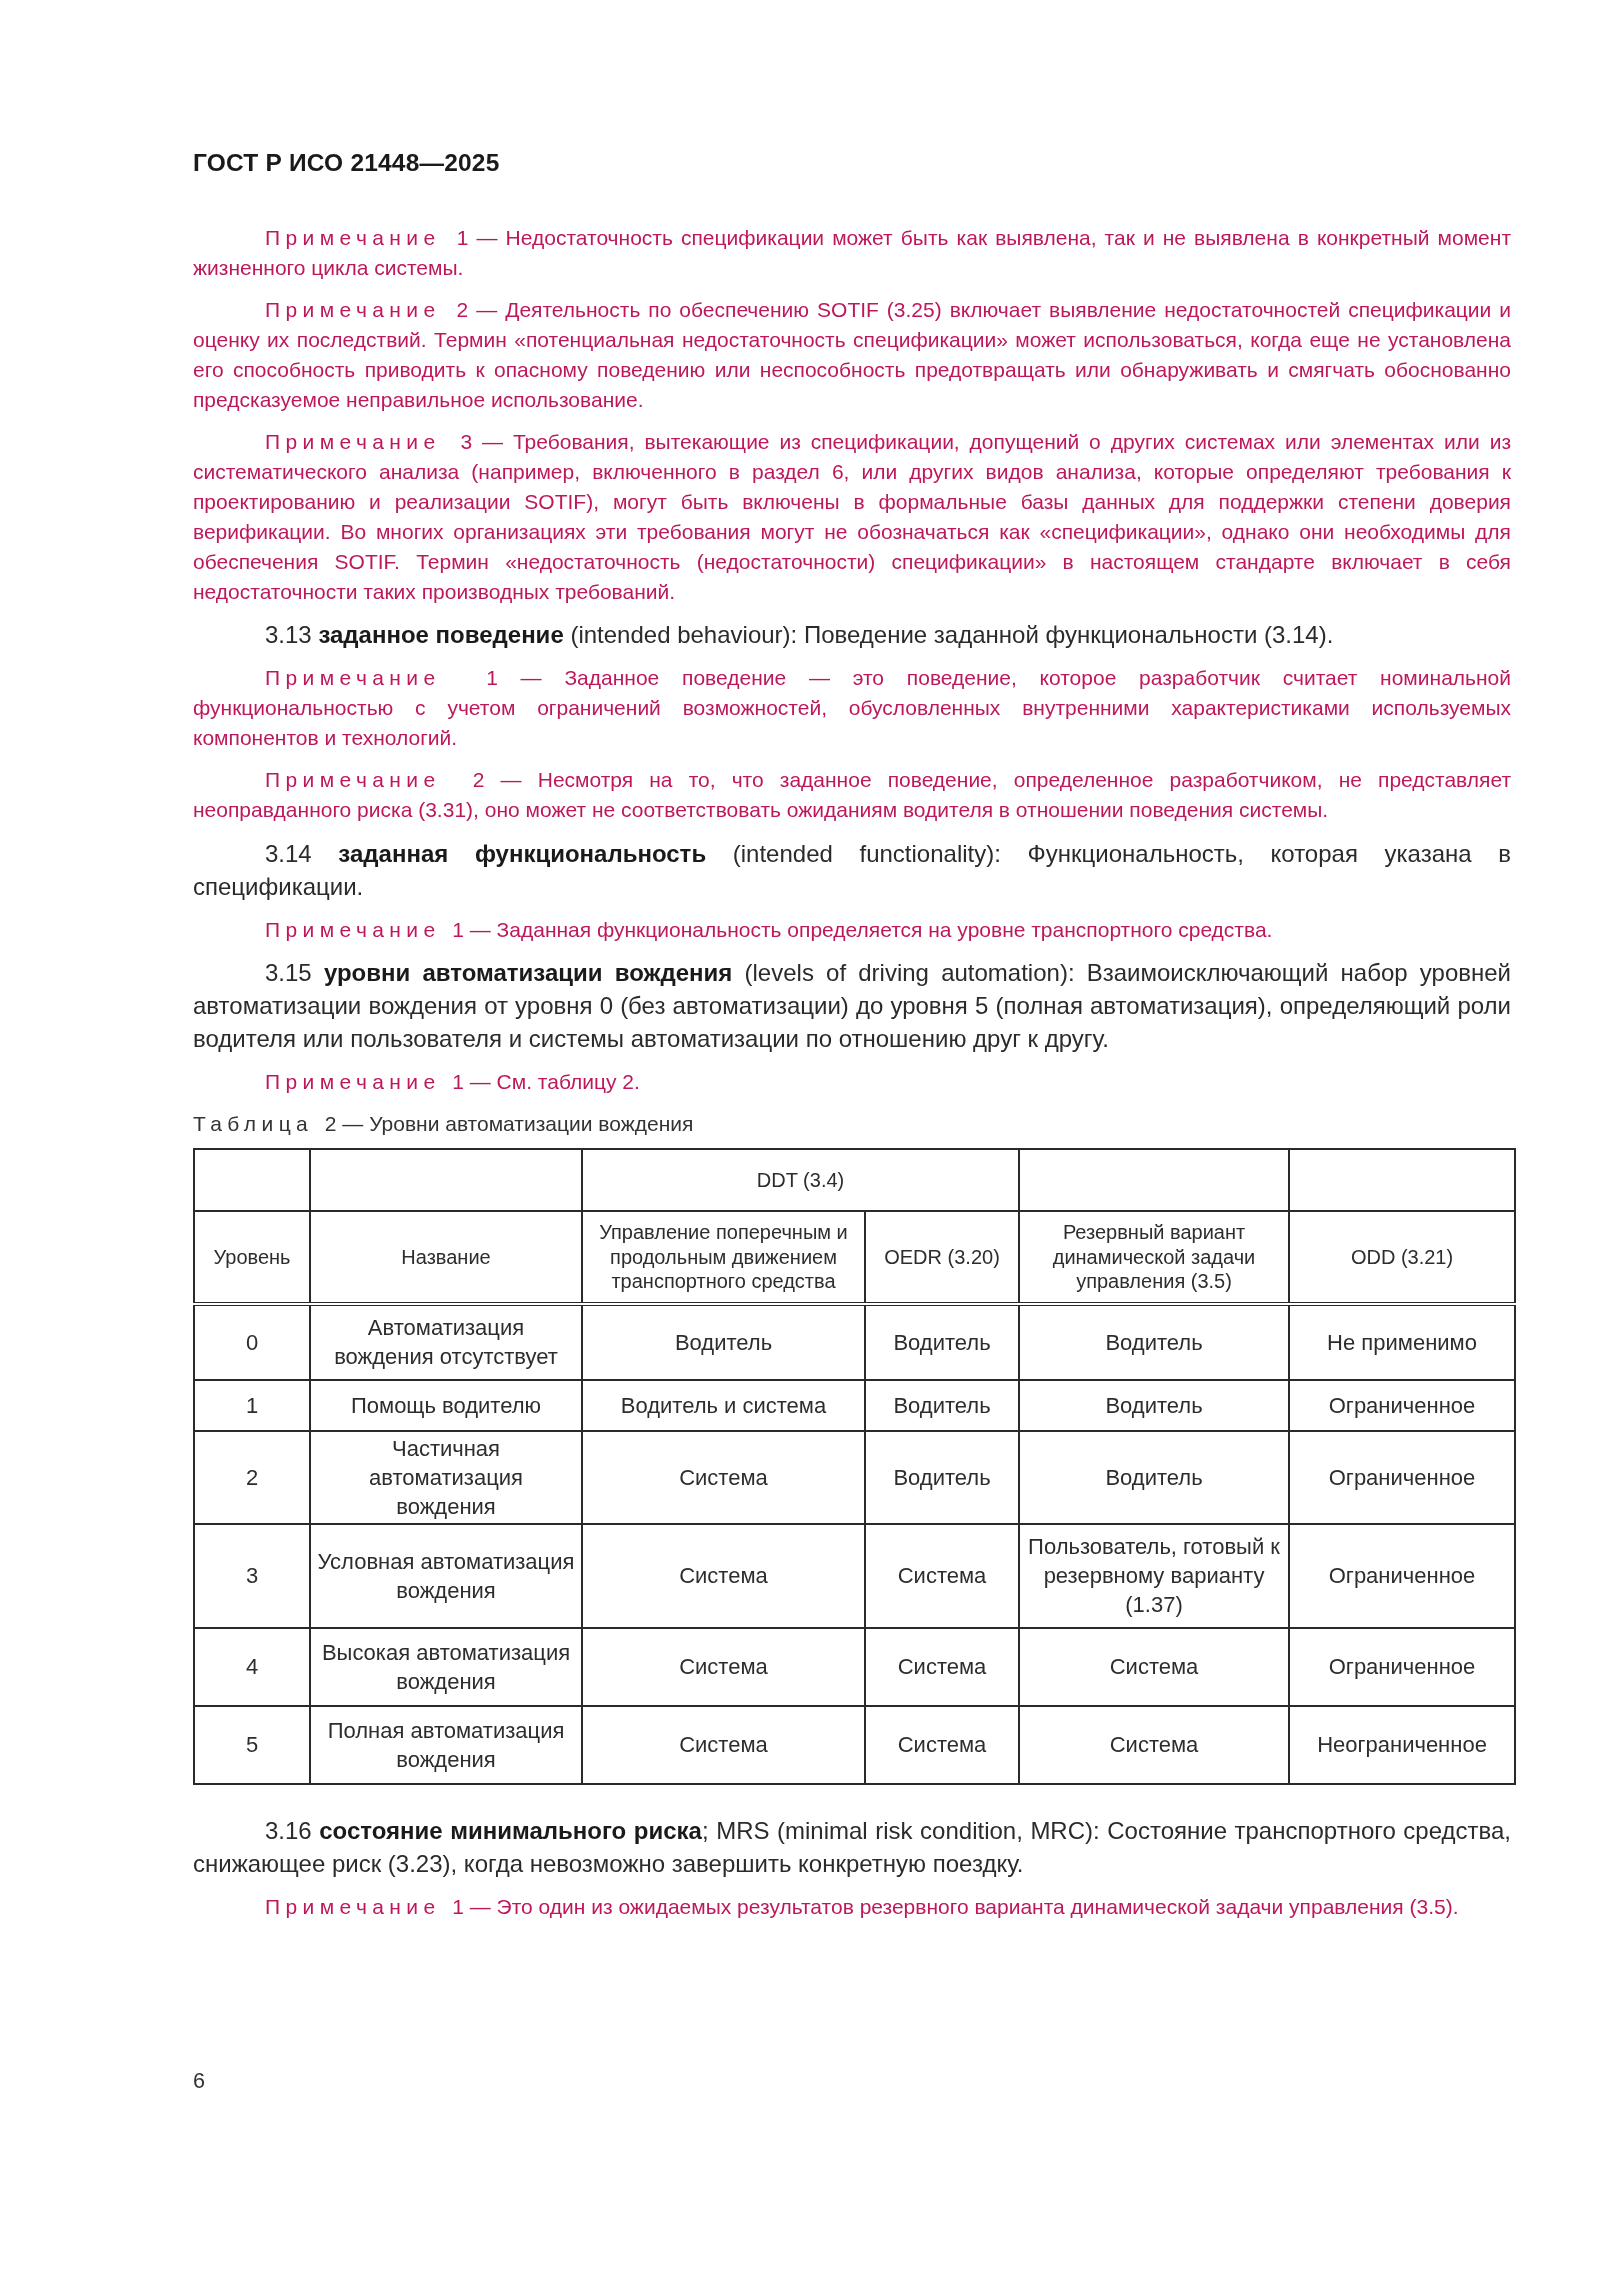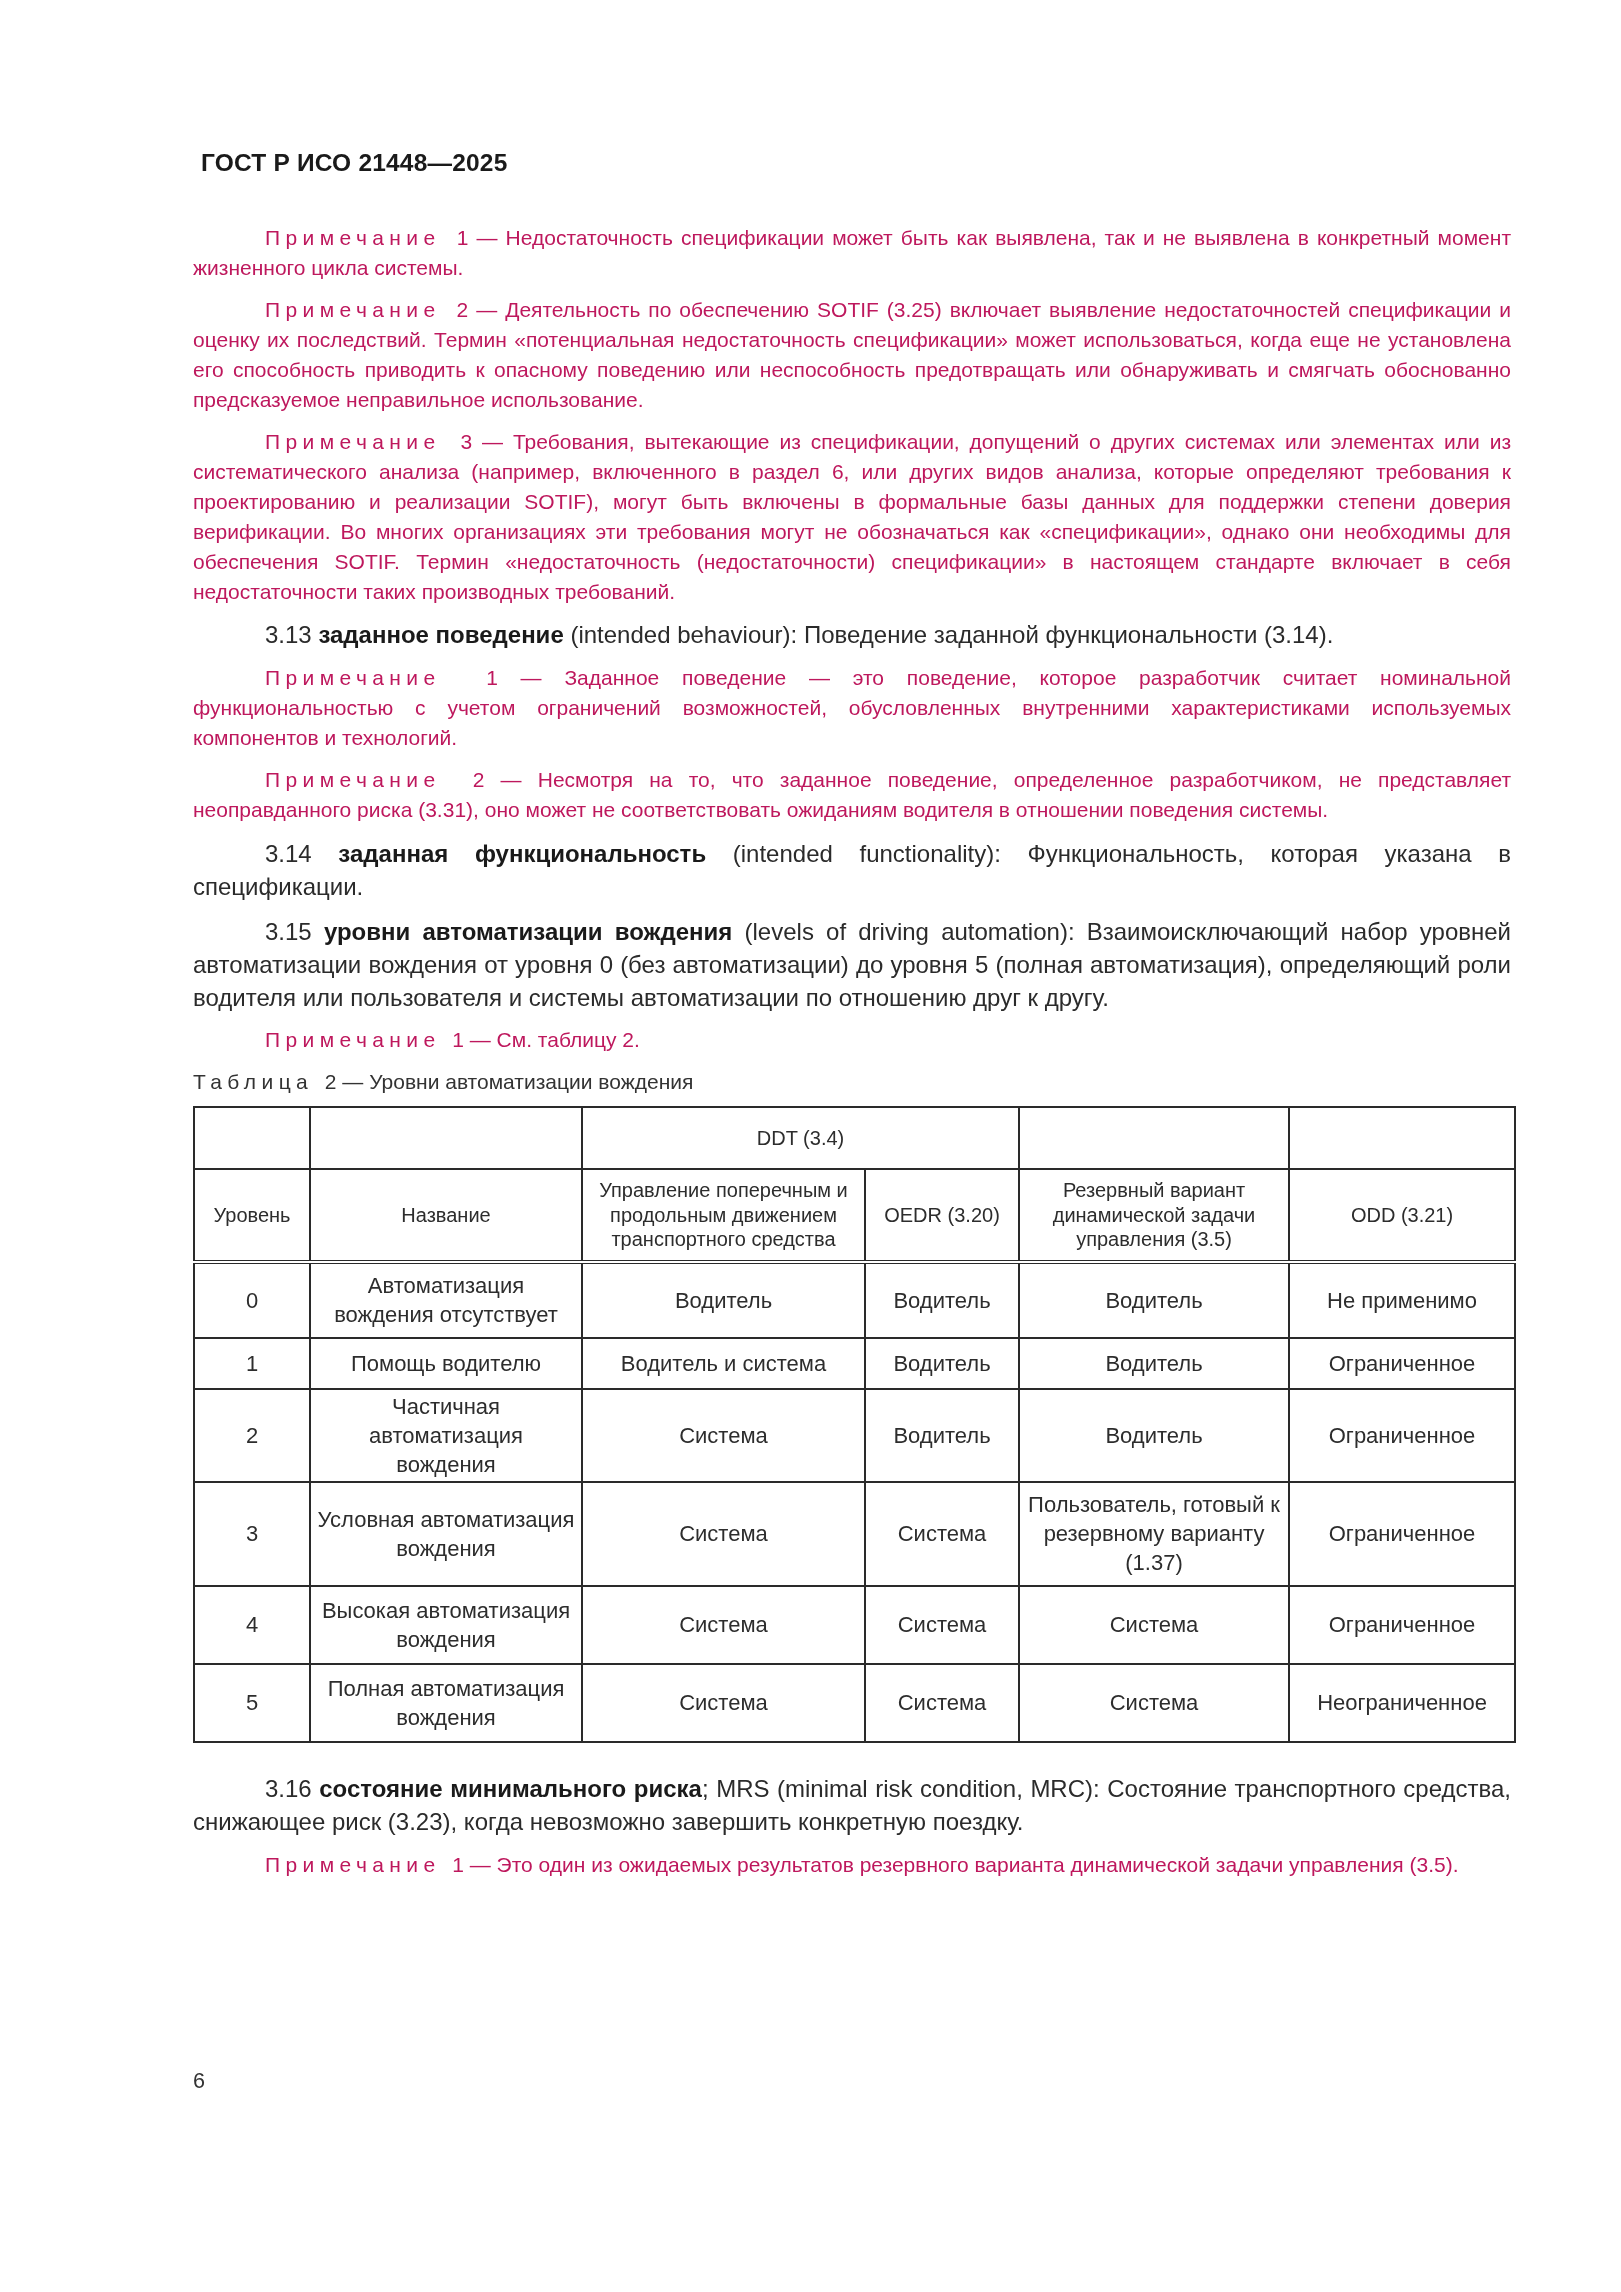--- a/index.html
+++ b/index.html
@@ -1,19 +1,19 @@
 <!DOCTYPE html>
 <html><head>
 <meta charset="utf-8">
 <style>
   html, body { margin: 0; padding: 0; background: #ffffff; }
   body { width: 1621px; height: 2293px; position: relative; overflow: hidden;
          font-family: "Liberation Sans", "DejaVu Sans", sans-serif; color: #2a2a2a; }
   .page { position: absolute; left: 193px; top: 0; width: 1318px; }
-  .doc-header { position: absolute; top: 149px; left: 8px; font-weight: bold; font-size: 24.5px; color: #1a1a1a; letter-spacing: 0.2px; }
+  .doc-header { position: absolute; top: 149px; left: 0; font-weight: bold; font-size: 24.5px; color: #1a1a1a; letter-spacing: 0.2px; }
   .flow { position: absolute; top: 223px; left: 0; width: 1318px; }
   p { margin: 0; text-align: justify; }
   .note { font-size: 21px; line-height: 30px; text-indent: 72px; margin-bottom: 11.8px; color: #be185d; }
   .note .lbl { letter-spacing: 5.4px; }
   .term { font-size: 24px; line-height: 33px; text-indent: 72px; margin-bottom: 11.8px; color: #2b2b2b; }
   .term b { color: #1a1a1a; }
   .tcap { font-size: 21px; line-height: 29px; margin: 9.8px 0 9.8px 0; color: #333; }
   .tcap .lbl { letter-spacing: 5.4px; }
   table { border-collapse: collapse; width: 1321px; margin-left: 0; font-size: 22px; color: #2d2d2d; table-layout: fixed; }
   td, th { border: 2px solid #2a2a2a; text-align: center; vertical-align: middle; padding: 2px 5.9px; font-weight: normal; }
@@ -35,20 +35,21 @@
 
     <p class="note"><span class="lbl">Примечание</span>&nbsp; <span>1</span> — <span>Недостаточность спецификации может быть как выявлена, так и не выявлена в конкретный момент жизненного цикла системы.</span></p>
     <p class="note"><span class="lbl">Примечание</span>&nbsp; <span>2</span> — <span>Деятельность по обеспечению SOTIF (3.25) включает выявление недостаточностей спецификации и оценку их последствий. Термин «потенциальная недостаточность спецификации» может использоваться, когда еще не установлена его способность приводить к опасному поведению или неспособность предотвращать или обнаруживать и смягчать обоснованно предсказуемое неправильное использование.</span></p>
     <p class="note"><span class="lbl">Примечание</span>&nbsp; <span>3</span> — <span>Требования, вытекающие из спецификации, допущений о других системах или элементах или из систематического анализа (например, включенного в раздел 6, или других видов анализа, которые определяют требования к проектированию и реализации SOTIF), могут быть включены в формальные базы данных для поддержки степени доверия верификации. Во многих организациях эти требования могут не обозначаться как «спецификации», однако они необходимы для обеспечения SOTIF. Термин «недостаточность (недостаточности) спецификации» в настоящем стандарте включает в себя недостаточности таких производных требований.</span></p>
 
     <p class="term"><span>3.13</span> <b>заданное поведение</b> <span>(intended behaviour): Поведение заданной функциональности (3.14).</span></p>
     <p class="note"><span class="lbl">Примечание</span>&nbsp; <span>1</span> — <span>Заданное поведение — это поведение, которое разработчик считает номинальной функциональностью с учетом ограничений возможностей, обусловленных внутренними характеристиками используемых компонентов и технологий.</span></p>
     <p class="note"><span class="lbl">Примечание</span>&nbsp; <span>2</span> — <span>Несмотря на то, что заданное поведение, определенное разработчиком, не представляет неоправданного риска (3.31), оно может не соответствовать ожиданиям водителя в отношении поведения системы.</span></p>
 
     <p class="term"><span>3.14</span> <b>заданная функциональность</b> <span>(intended functionality): Функциональность, которая указана в спецификации.</span></p>
+    <p class="note"><span class="lbl">Примечание</span>&nbsp; <span>1</span> — <span>Заданная функциональность определяется на уровне транспортного средства.</span></p>
 
     <p class="term"><span>3.15</span> <b>уровни автоматизации вождения</b> <span>(levels of driving automation): Взаимоисключающий набор уровней автоматизации вождения от уровня 0 (без автоматизации) до уровня 5 (полная автоматизация), определяющий роли водителя или пользователя и системы автоматизации по отношению друг к другу.</span></p>
     <p class="note"><span class="lbl">Примечание</span>&nbsp; <span>1</span> — <span>См. таблицу 2.</span></p>
 
     <p class="tcap"><span class="lbl">Таблица</span>&nbsp; <span>2</span> — <span>Уровни автоматизации вождения</span></p>
 
     <table>
       <colgroup>
         <col style="width:116px">
           <col style="width:272px">

